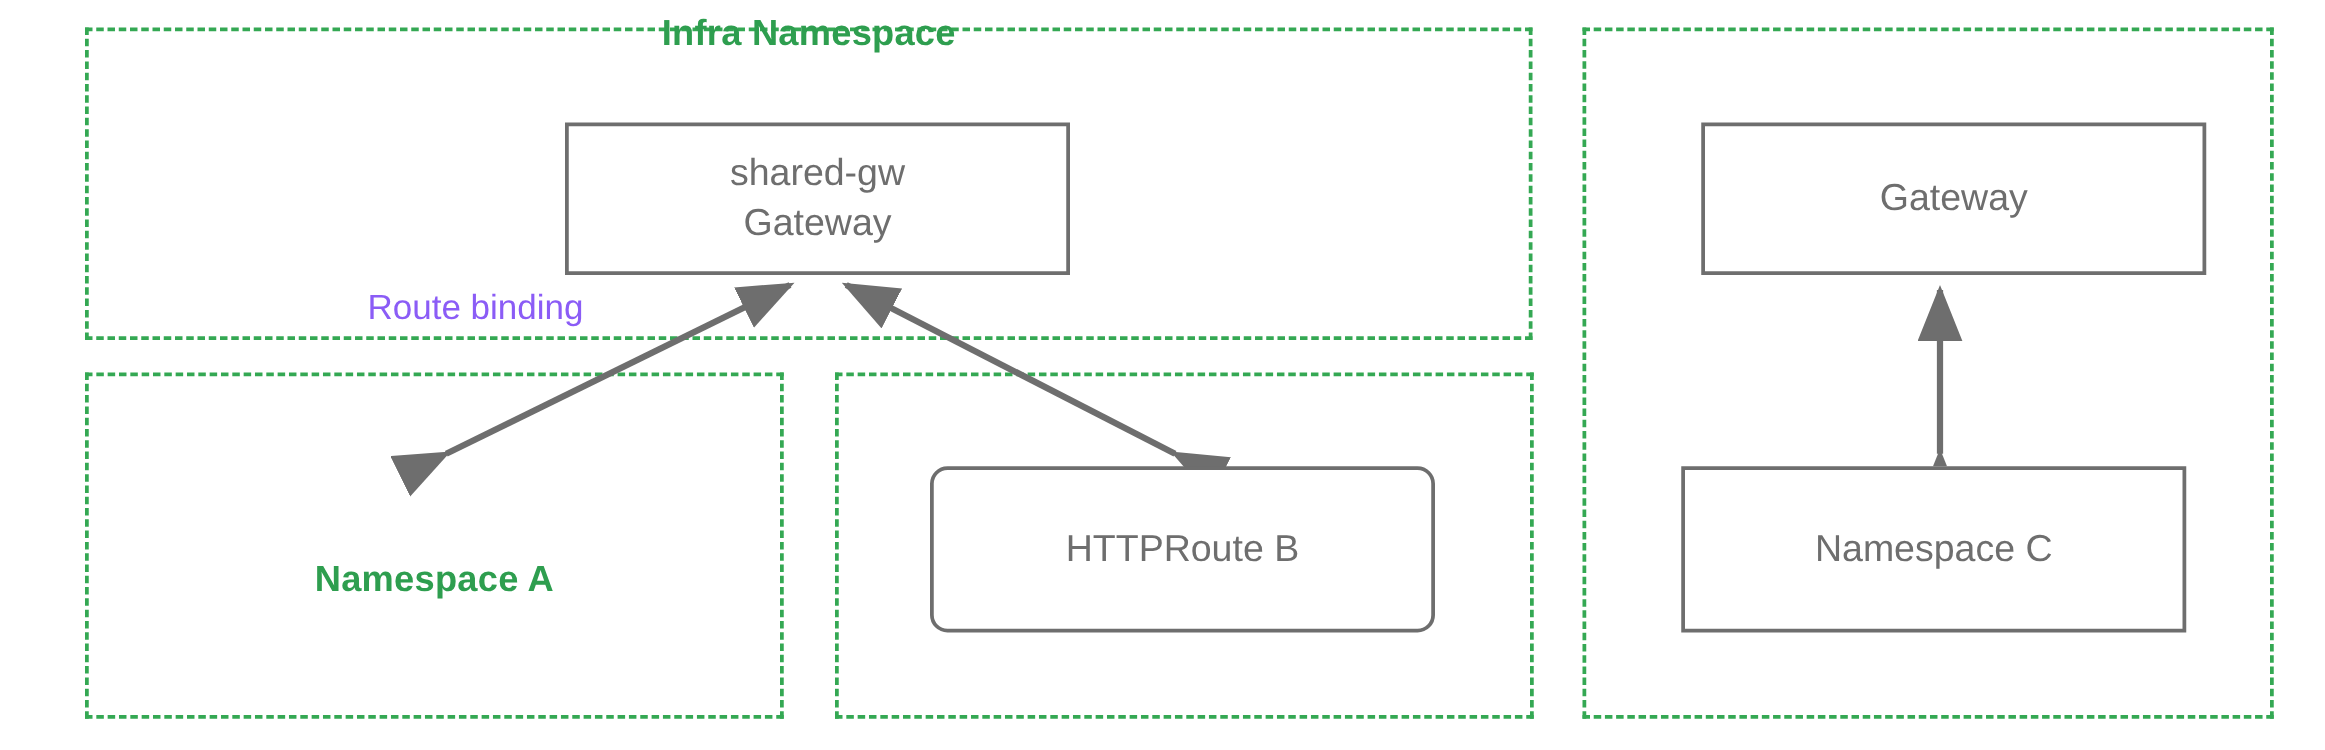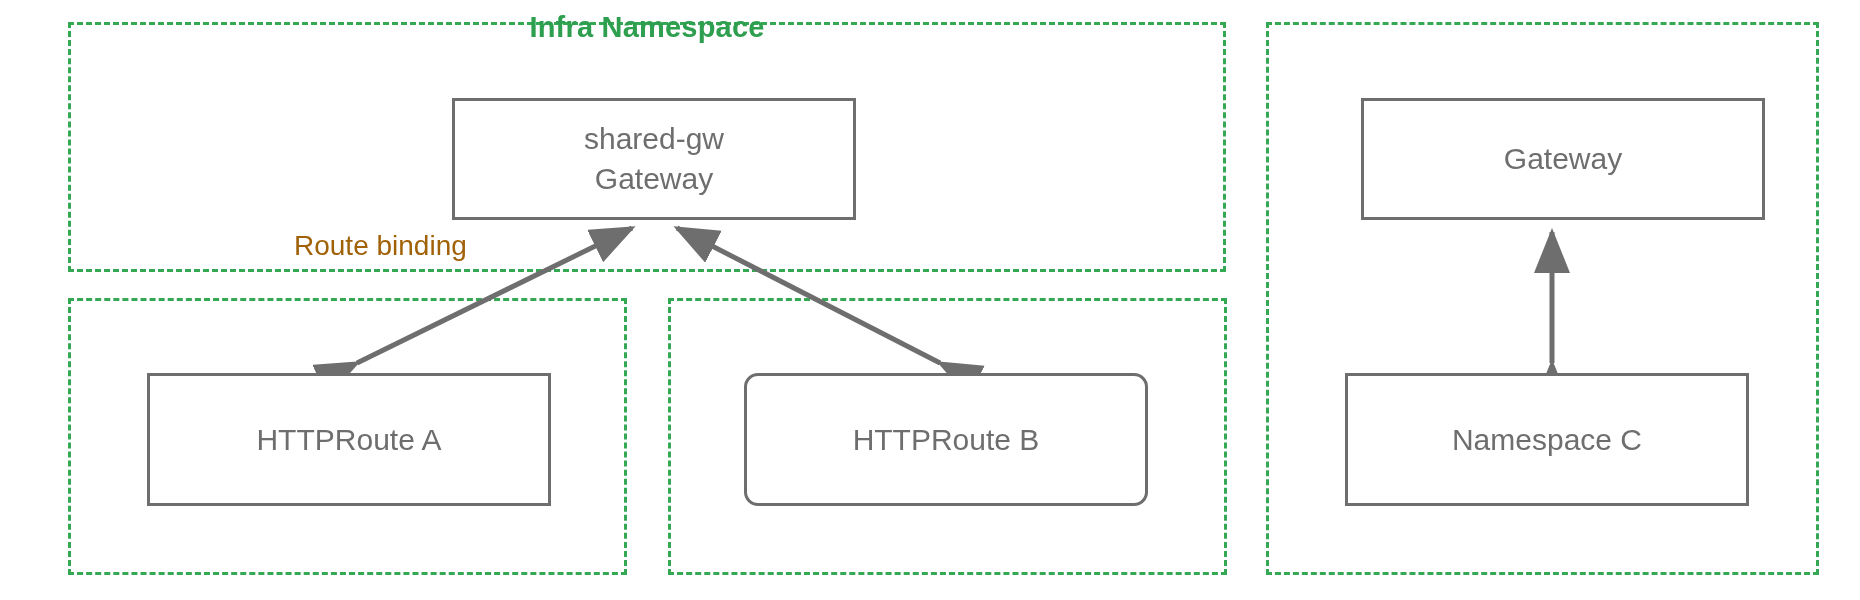--- a/index.html
+++ b/index.html
@@ -68,21 +68,21 @@
   #box-dedicated-gw { left: 1361px; top: 98px;  width: 404px; height: 122px; }
   #box-route-a      { left: 147px;  top: 373px; width: 404px; height: 133px; }
   #box-route-b      { left: 744px;  top: 373px; width: 404px; height: 133px; border-radius: 14px; }
   #box-route-c      { left: 1345px; top: 373px; width: 404px; height: 133px; }
 
   
   #edge-label-route-binding {
     position: absolute;
     left: 294px;
     top: 230px;
-    color: #a16207;
+    color: #8b5cf6;
     font-size: 28px;
     white-space: nowrap;
   }
 
   
   #arrow-layer {
     position: absolute;
     left: 0;
     top: 0;
     width: 1860px;
@@ -126,23 +126,20 @@
 
   <div class="res-box" id="box-shared-gw">
     <span class="ln">shared-gw</span>
     <span class="ln">Gateway</span>
   </div>
 
   <div class="res-box" id="box-dedicated-gw">
     <span class="ln">Gateway</span>
   </div>
 
-  <div class="res-box" id="box-route-a">
-    <span class="ln">HTTPRoute A</span>
-  </div>
 
   <div class="res-box" id="box-route-b">
     <span class="ln">HTTPRoute B</span>
   </div>
 
   <div class="res-box" id="box-route-c">
     <span class="ln">Namespace C</span>
   </div>
 
 </div>

